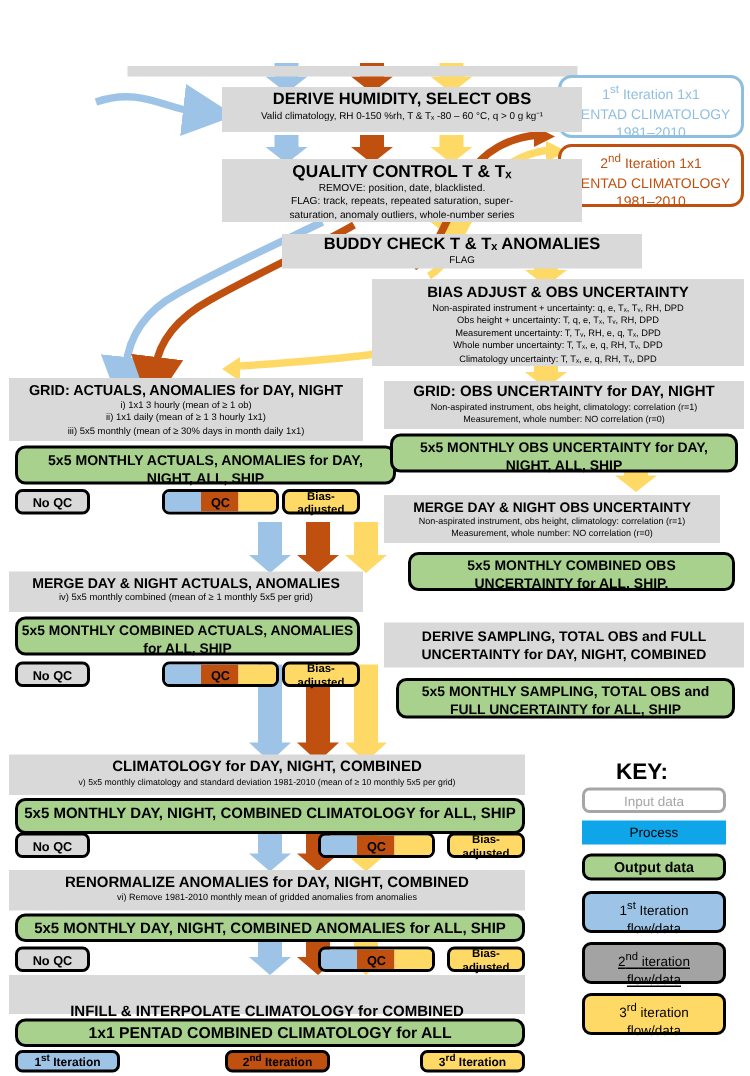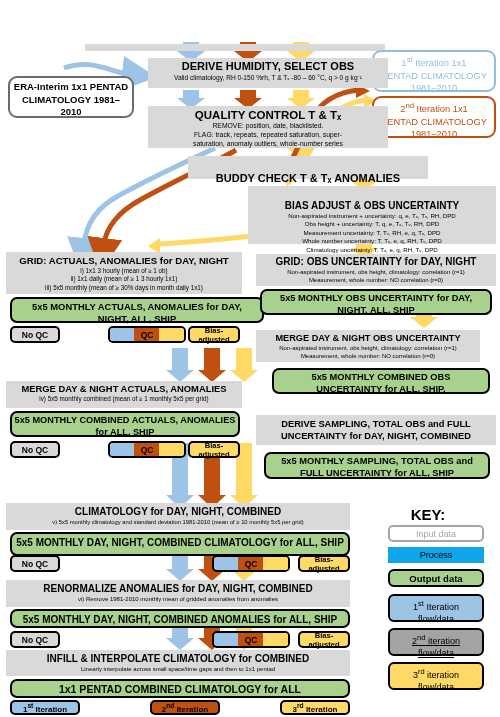--- a/index.html
+++ b/index.html
@@ -126,25 +126,20 @@
       <polygon points="236,625 252,625 252,638 258,638 244,650 230,638 236,638" fill="#ffd966"></polygon>
     </g>
 
     <polygon points="416,311 432,311 432,317 438,317 424,328 410,317 416,317" fill="#ffd966"></polygon>
     <polygon points="416,375 432,375 432,381 438,381 424,392 410,381 416,381" fill="#ffd966"></polygon>
 
     <rect x="248" y="299" width="3" height="0" fill="#d9d9d9"></rect>
   </svg>
 
 
-  <div class="node input" style="left:8px;top:76px;width:126px;height:42px;padding-top:3px;font-size:9.5px;line-height:12.5px;">
-    <div style="font-weight:bold;color:#000;">ERA-Interim 1x1 PENTAD</div>
-    <div style="font-weight:bold;color:#000;">CLIMATOLOGY 1981–</div>
-    <div style="font-weight:bold;color:#000;">2010</div>
-  </div>
 
   <div class="node iter1" style="left:372px;top:50px;width:124px;height:42px;padding-top:2px;font-size:9.3px;line-height:12.5px;">
     <div>1<sup>st</sup> Iteration 1x1</div>
     <div>PENTAD CLIMATOLOGY</div>
     <div>1981–2010</div>
   </div>
 
   <div class="node iter2" style="left:372px;top:96px;width:124px;height:42px;padding-top:2px;font-size:9.3px;line-height:12.5px;">
     <div>2<sup>nd</sup> Iteration 1x1</div>
     <div>PENTAD CLIMATOLOGY</div>
@@ -156,26 +151,26 @@
     <div class="sub" style="font-size:6.6px;line-height:9px;">Valid climatology, RH 0-150 %rh, T &amp; Tₓ -80 – 60 °C, q &gt; 0 g kg⁻¹</div>
   </div>
 
   <div class="node process" style="left:148px;top:106px;width:240px;height:42px;padding-top:2px;">
     <div class="title" style="font-size:11.5px;line-height:14px;">QUALITY CONTROL T &amp; Tₓ</div>
     <div class="sub" style="font-size:6.8px;line-height:8.8px;">REMOVE: position, date, blacklisted.</div>
     <div class="sub" style="font-size:6.8px;line-height:8.8px;">FLAG: track, repeats, repeated saturation, super-</div>
     <div class="sub" style="font-size:6.8px;line-height:8.8px;">saturation, anomaly outliers, whole-number series</div>
   </div>
 
-  <div class="node process" style="left:188px;top:156px;width:240px;height:23px;padding-top:16px;">
+  <div class="node process" style="left:188px;top:156px;width:240px;height:23px;padding-top:1px;">
     <div class="title" style="font-size:11px;line-height:13px;">BUDDY CHECK T &amp; Tₓ ANOMALIES</div>
     <div class="sub" style="font-size:6.5px;line-height:8px;">FLAG</div>
   </div>
 
-  <div class="node process" style="left:248px;top:186px;width:248px;height:58px;padding-top:14px;">
+  <div class="node process" style="left:248px;top:186px;width:248px;height:58px;padding-top:4px;">
     <div class="title" style="font-size:10px;line-height:12px;">BIAS ADJUST &amp; OBS UNCERTAINTY</div>
     <div class="sub" style="font-size:6.2px;line-height:8.4px;">Non-aspirated instrument + uncertainty: q, e, Tₓ, Tᵥ, RH, DPD</div>
     <div class="sub" style="font-size:6.2px;line-height:8.4px;">Obs height + uncertainty: T, q, e, Tₓ, Tᵥ, RH, DPD</div>
     <div class="sub" style="font-size:6.2px;line-height:8.4px;">Measurement uncertainty: T, Tᵥ, RH, e, q, Tₓ, DPD</div>
     <div class="sub" style="font-size:6.2px;line-height:8.4px;">Whole number uncertainty: T, Tₓ, e, q, RH, Tᵥ, DPD</div>
     <div class="sub" style="font-size:6.2px;line-height:8.4px;">Climatology uncertainty: T, Tₓ, e, q, RH, Tᵥ, DPD</div>
   </div>
 
   <div class="node process" style="left:6px;top:252px;width:236px;height:42px;padding-top:2px;">
     <div class="title" style="font-size:9.6px;line-height:13px;">GRID: ACTUALS, ANOMALIES for DAY, NIGHT</div>
@@ -294,21 +289,21 @@
   <div class="node chip" style="left:212px;top:631px;width:78px;height:17px;padding:0;border:2.2px solid #000;overflow:hidden;">
     <div style="position:absolute;left:0;top:0;bottom:0;width:33%;background:#9dc3e6;"></div>
     <div style="position:absolute;left:33%;top:0;bottom:0;width:33%;background:#c0500f;"></div>
     <div style="position:absolute;left:66%;top:0;bottom:0;width:34%;background:#ffd966;"></div>
     <span style="position:relative;font-size:8.5px;">QC</span>
   </div>
   <div class="node chip" style="left:298px;top:631px;width:52px;height:17px;background:#ffd966;font-size:7.6px;">
       <span>Bias-adjusted</span>
     </div>
 
-  <div class="node process" style="left:6px;top:650px;width:344px;height:26px;padding-top:2px;">
+  <div class="node process" style="left:6px;top:650px;width:344px;height:26px;padding-top:18px;">
     <div class="title" style="font-size:10px;line-height:13px;">INFILL &amp; INTERPOLATE CLIMATOLOGY for COMBINED</div>
     <div class="sub" style="font-size:6px;line-height:8px;">Linearly interpolate across small space/time gaps and then to 1x1 pentad</div>
   </div>
 
   <div class="node output" style="left:10px;top:679px;width:340px;height:19px;padding-top:2px;">
     <div class="title" style="font-size:10.5px;line-height:13px;">1x1 PENTAD COMBINED CLIMATOLOGY for ALL</div>
   </div>
 
   <div class="node chip" style="left:10px;top:700px;width:70px;height:15px;background:#9dc3e6;font-size:8px;">
       <span>1<sup>st</sup> Iteration</span>

